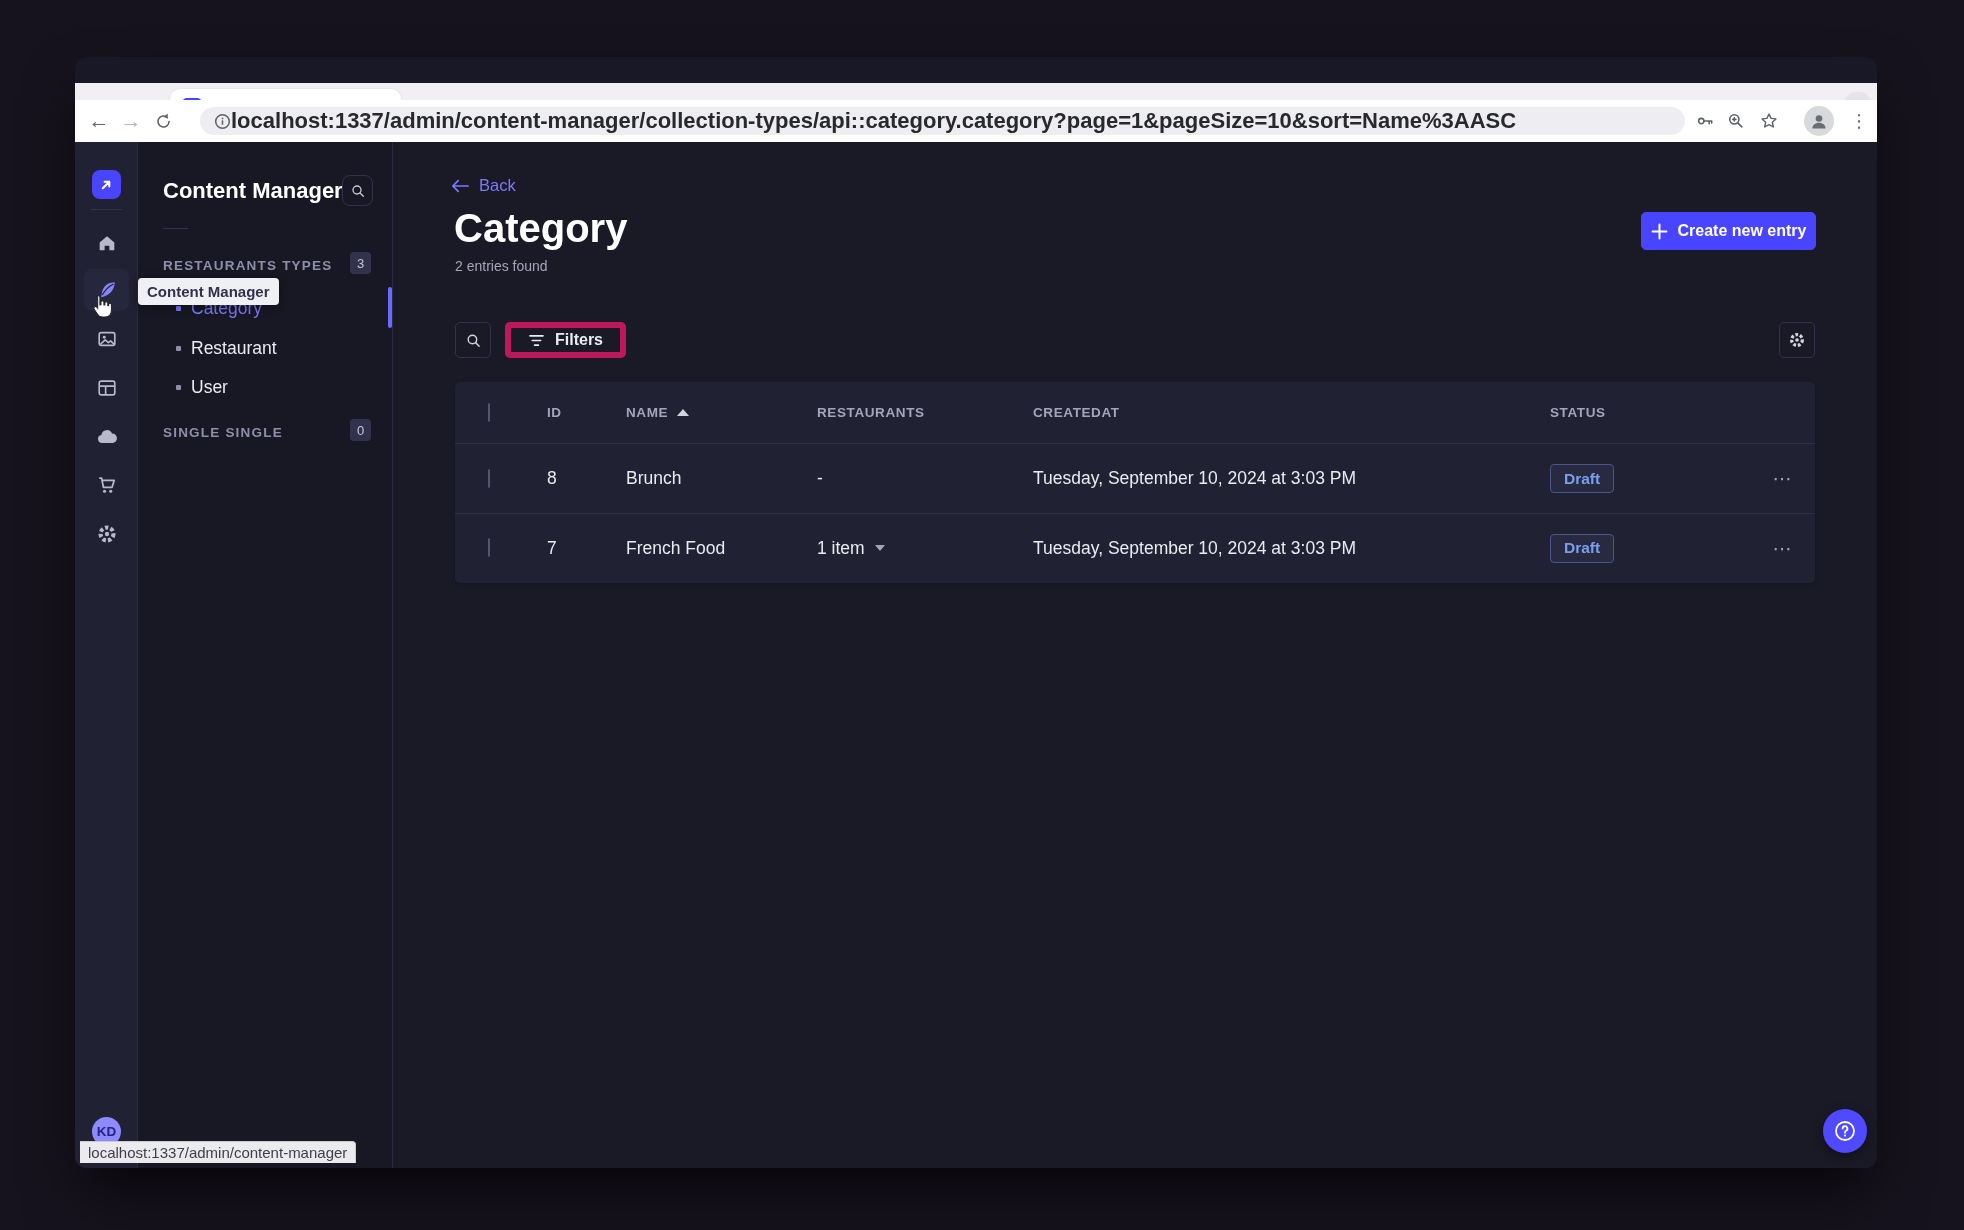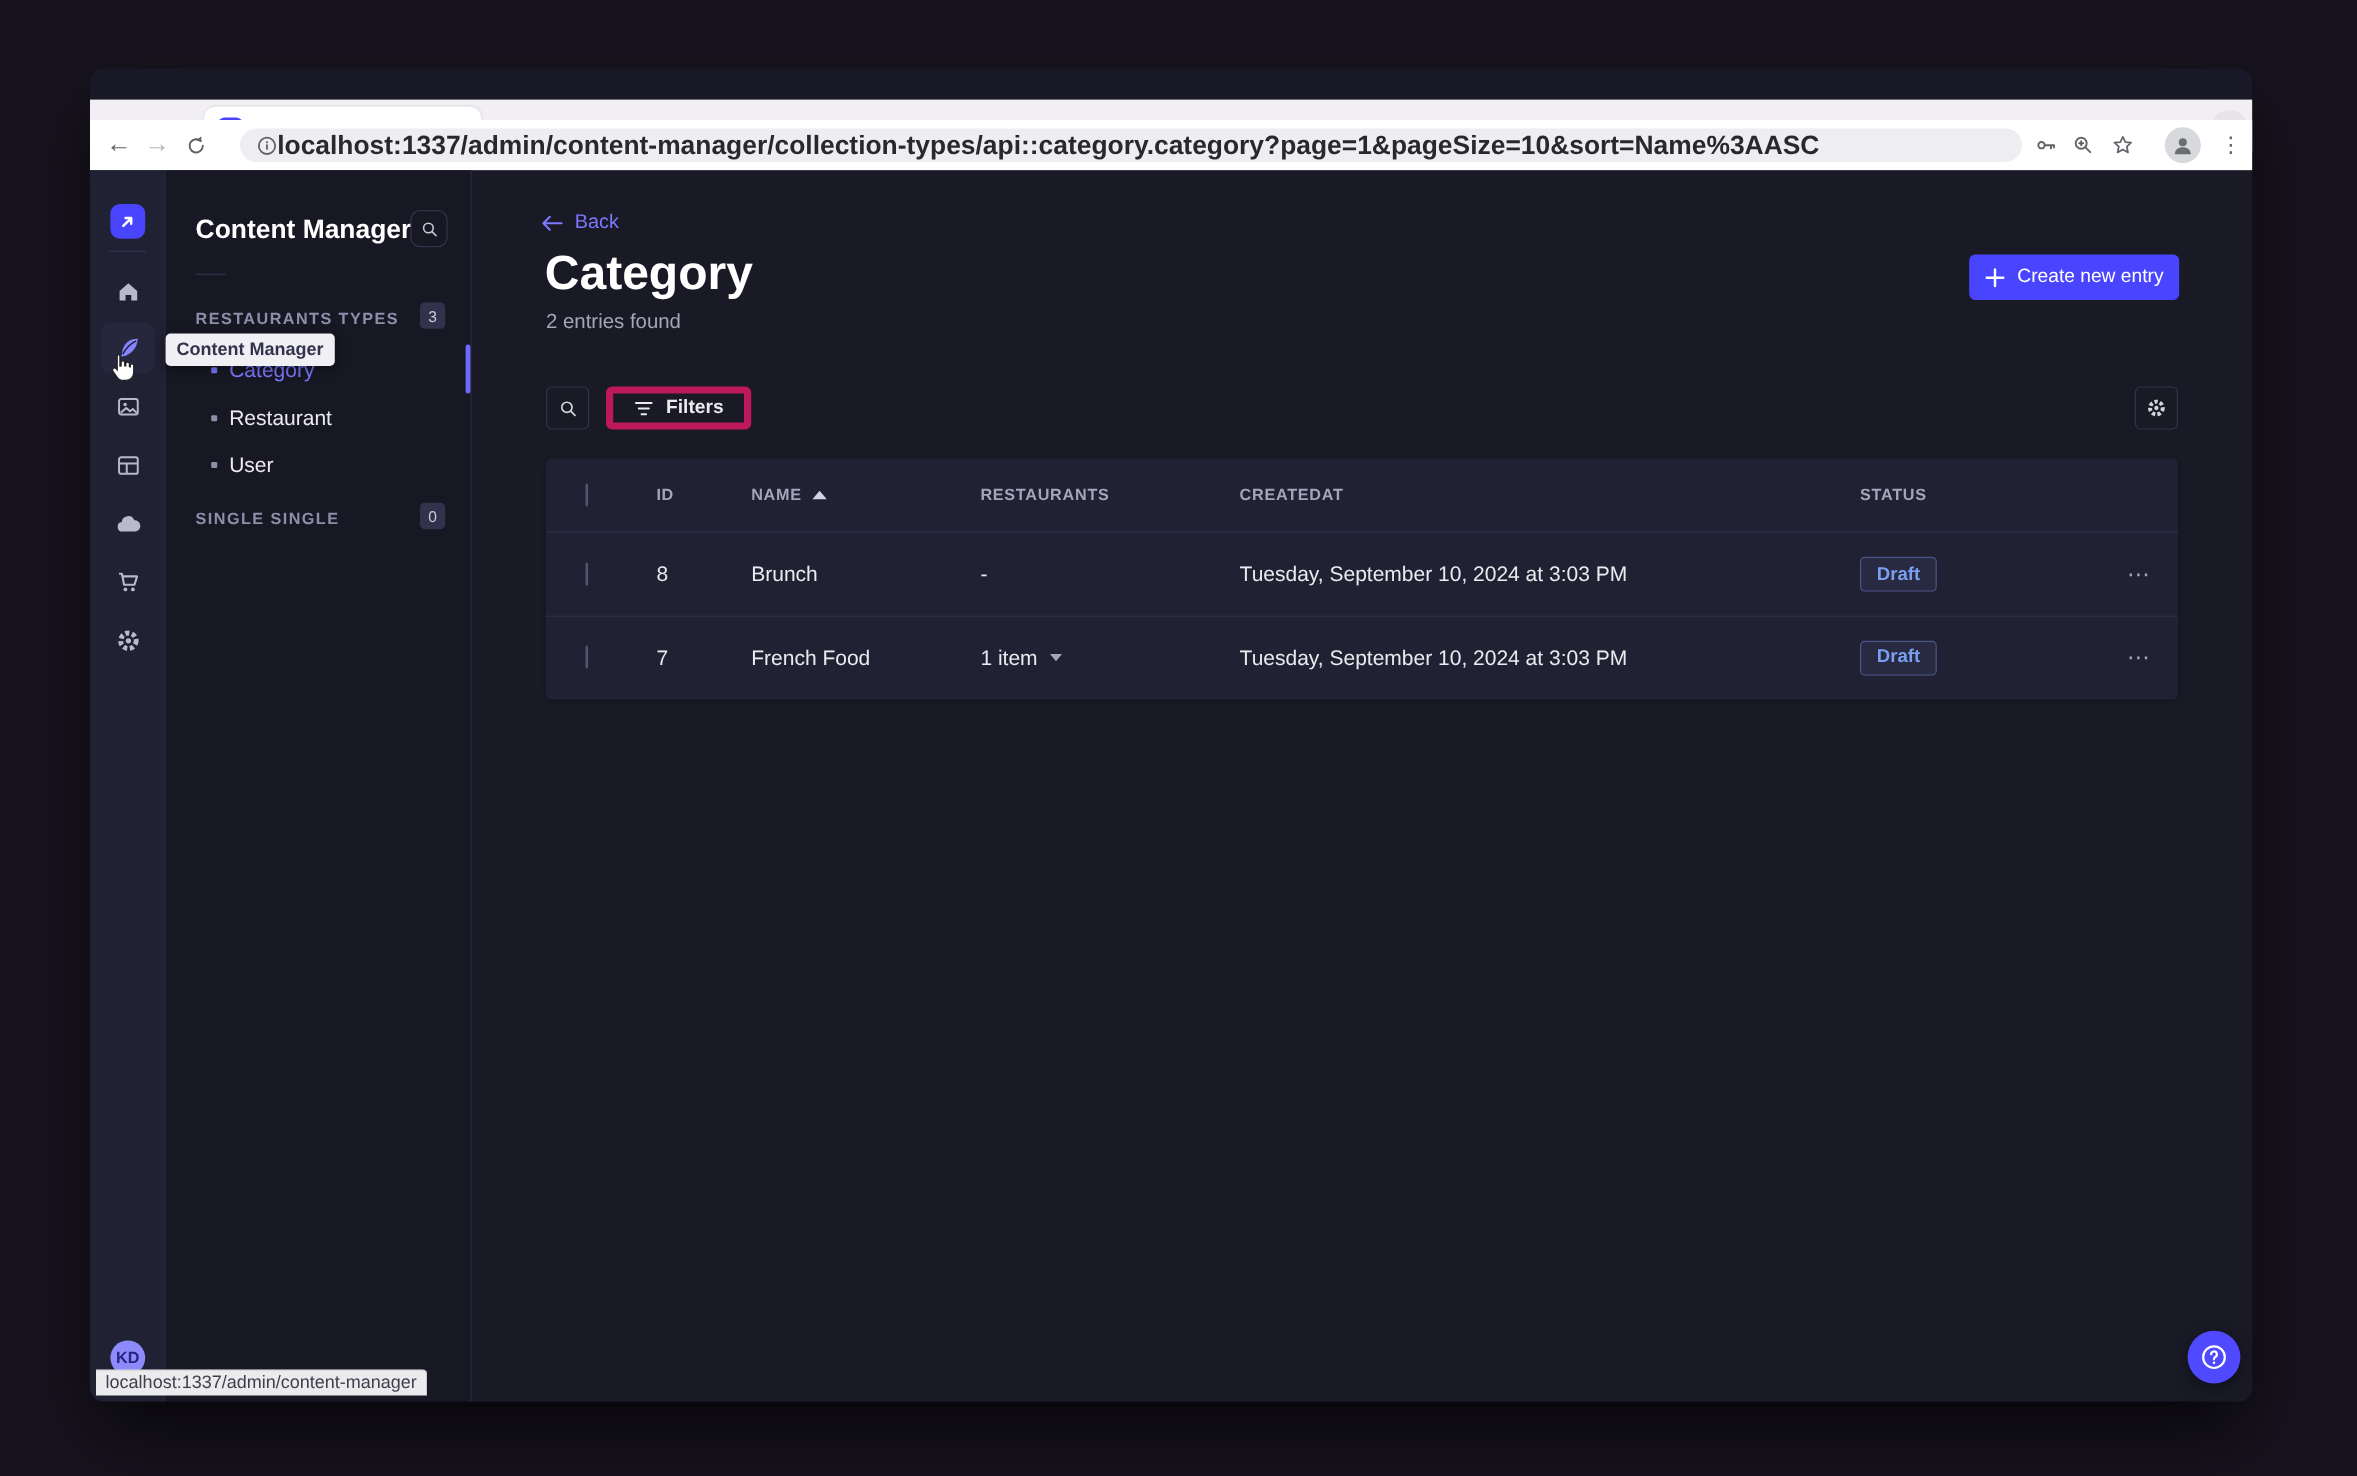--- a/index.html
+++ b/index.html
@@ -69,24 +69,24 @@
   .active-indicator { position:absolute; right:0px; top:145px; width:4px; height:41px; background:#6c69ff; border-radius:2px; }
 
   .nav-tooltip { position:absolute; left:63px; top:136px; height:27px; background:#f0eff4; border-radius:4px;
                  display:flex; align-items:center; padding:0 9px; font-size:15px; font-weight:bold; color:#32324d;
                  box-shadow:0 2px 10px rgba(0,0,0,0.45); white-space:nowrap; z-index:30; }
 
   .main { position:relative; flex:1; height:100%; }
   .back-link { position:absolute; left:58px; top:34px; display:flex; align-items:center; gap:10px;
                color:#7b79ff; font-size:16.5px; }
   .page-title { position:absolute; left:61px; top:64px; font-size:40px; font-weight:bold; color:#ffffff; }
-  .page-subtitle { position:absolute; left:62px; top:116px; font-size:17px; color:#a5a5ba; }
+  .page-subtitle { position:absolute; left:62px; top:116px; font-size:14px; color:#a5a5ba; }
   .create-btn { position:absolute; left:1248px; top:70px; width:175px; height:38px; background:#4945ff;
                 border:1px solid #4945ff; border-radius:5px; display:flex; align-items:center; justify-content:center;
-                gap:10px; color:#ffffff; font-size:16px; font-weight:normal; }
+                gap:10px; color:#ffffff; font-size:16px; font-weight:bold; }
 
   .icon-btn-sq { position:absolute; width:36px; height:36px; border:1px solid #32324d; border-radius:5px;
                  display:flex; align-items:center; justify-content:center; color:#d4d4e0; }
   .filters-btn { position:absolute; left:112px; top:180px; height:36px; padding:0 17px; border:6px solid #be185d;
                  border-radius:5px; display:flex; align-items:center; gap:10px; color:#eaeaef;
                  font-size:16px; font-weight:bold; background:transparent; }
 
   .table { position:absolute; left:62px; top:240px; width:1360px; height:201px; background:#212134;
            border-radius:5px; box-shadow:0 1px 4px rgba(0,0,0,0.25); }
   .tr { display:grid; grid-template-columns:92px 79px 191px 216px 517px 195px 1fr; align-items:center; }

